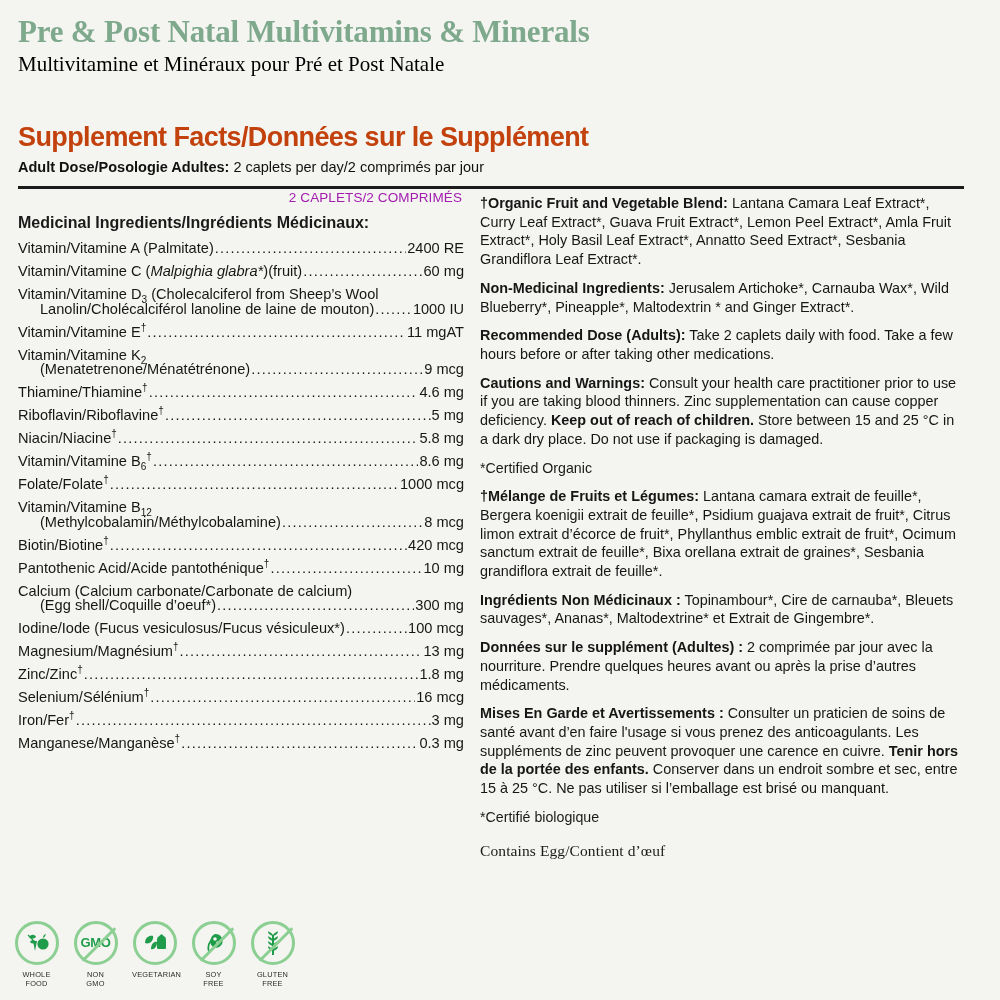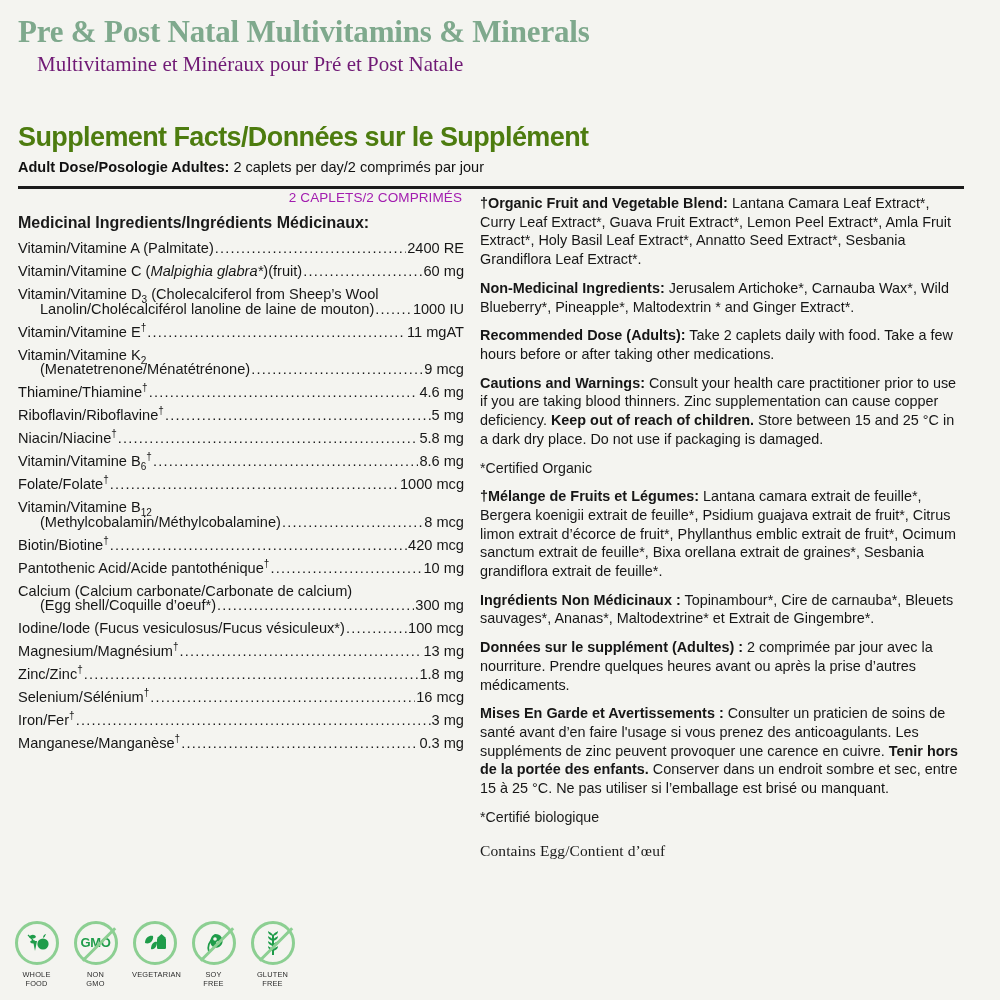--- a/index.html
+++ b/index.html
@@ -16,22 +16,22 @@
   
   .header { position:absolute; left:18px; top:16px; right:34px; height:78px; }
   .title-block { position:absolute; left:0; top:0; }
   .product-title {
     font-family:"Liberation Serif", serif;
     font-size:31px; font-weight:700; color:#7fa98d;
     letter-spacing:-0.2px; line-height:1.05; white-space:nowrap;
   }
   .product-subtitle {
     font-family:"Liberation Serif", serif;
-    font-size:21px; font-weight:400; color:#701a75;
-    line-height:1.15; margin-top:3px; white-space:nowrap;margin-left:19px;
+    font-size:21px; font-weight:400; color:#000000;
+    line-height:1.15; margin-top:3px; white-space:nowrap;
   }
 
   
   .brand { position:absolute; right:0; top:2px; width:108px; text-align:center; }
   .brand-sprig { position:absolute; left:50%; top:-2px; margin-left:-2px; }
   .brand-name {
     font-family:"Liberation Serif", serif;
     font-size:17px; font-weight:700; color:#1d1d1d;
     letter-spacing:0px; line-height:1; position:relative; z-index:1;
     white-space:nowrap; padding-top:18px;
@@ -43,21 +43,21 @@
     font-family:"Liberation Serif", serif;
     font-size:11px; font-weight:700; letter-spacing:3.0px;
     color:#1d1d1d; line-height:1.2; padding-left:3px;
   }
   .brand-rule2 { height:1.5px; background:#1d1d1d; margin-top:2px; }
 
   
   .facts { position:absolute; left:18px; top:122px; width:946px; }
   .facts-title {
     font-size:27px; font-weight:700; letter-spacing:-0.6px;
-    line-height:1.12; color:#4d7c0f;
+    line-height:1.12; color:#c2410c;
   }
   .facts-dose { font-size:14.5px; line-height:1.3; margin-top:6px; color:#111; }
   .facts-dose b { font-weight:700; }
   .facts-rule { height:3px; background:#1b1b1b; margin-top:9px; }
 
   
   .cols { position:absolute; left:18px; top:190px; width:946px; }
   .col-left { position:absolute; left:0; top:0; width:446px; }
   .col-right { position:absolute; left:462px; top:4px; width:484px; }
 

